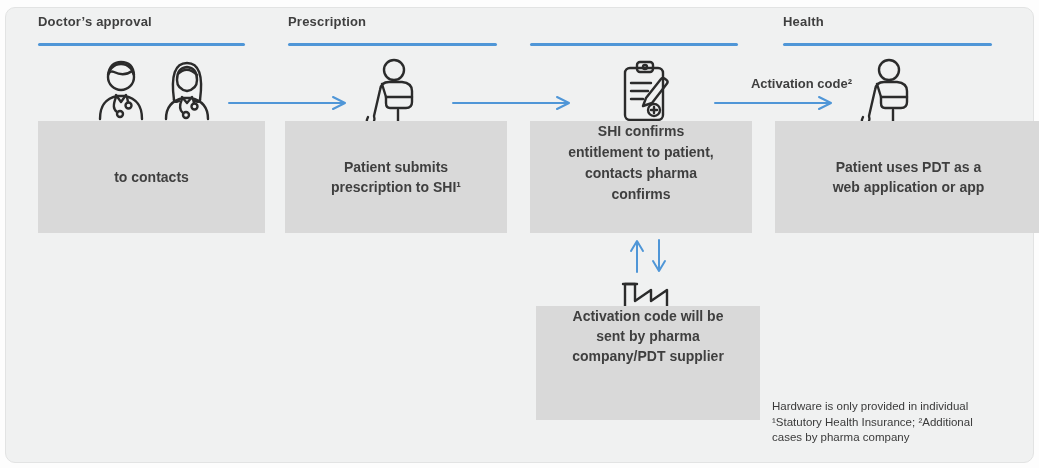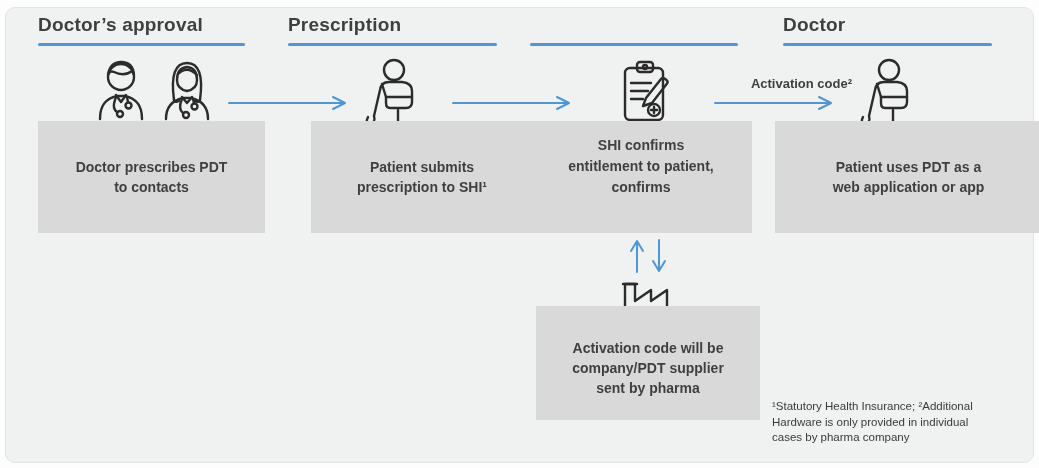--- a/index.html
+++ b/index.html
@@ -8,21 +8,21 @@
     font-family:"Liberation Sans",sans-serif;
     color:var(--text,#3f3f3f);
   }
   .panel{
     position:absolute;left:5px;top:7px;right:5px;bottom:5px;
     background:var(--background,#f0f1f1);
     border:1px solid #e2e3e3;border-radius:10px;
   }
   .title{
     position:absolute;top:14px;margin:0;
-    font-size:19px;font-weight:bold;color:var(--text,#3f3f3f);
+    font-size:13px;font-weight:bold;color:var(--text,#3f3f3f);
     letter-spacing:.2px;white-space:nowrap;
   }
   .t1{left:38px}.t2{left:288px}.t3{left:530px}.t4{left:783px}
   .rule{position:absolute;top:43px;height:3px;border-radius:2px;background:var(--accent-blue,#4f96d7);}
   .u1{left:38px;width:207px}.u2{left:288px;width:209px}
   .u3{left:530px;width:208px}.u4{left:783px;width:209px}
 
   .icon{position:absolute;color:var(--icon-stroke,#2b2b2b);}
   .icon path,.icon circle,.icon rect,.icon line{
     fill:none;stroke:currentColor;stroke-width:2.4;
@@ -31,45 +31,45 @@
   .blue{color:var(--accent-blue,#4f96d7);}
   .blue path,.blue line{stroke-width:2;}
 
   .box{
     position:absolute;background:var(--box-fill,#d9d9d9);
     display:flex;flex-direction:column;align-items:center;justify-content:center;
     font-size:14px;font-weight:bold;line-height:20px;text-align:center;
     color:var(--text,#3f3f3f);
   }
   .b1{left:38px;top:121px;width:227px;height:112px;}
-  .b2{left:285px;top:121px;width:222px;height:112px;margin-left:26px;}
-  .b3{left:530px;top:121px;width:222px;height:112px;justify-content:flex-start;padding-top:14px;box-sizing:border-box;line-height:21px;}
+  .b2{left:285px;top:121px;width:222px;height:112px;}
+  .b3{left:530px;top:121px;width:222px;height:112px;justify-content:flex-start;padding-top:0;box-sizing:border-box;line-height:21px;}
   .b4{left:775px;top:121px;width:267px;height:112px;}
-  .b5{left:536px;top:306px;width:224px;height:114px;justify-content:flex-start;padding-top:32px;box-sizing:border-box;}
+  .b5{left:536px;top:306px;width:224px;height:114px;justify-content:flex-start;box-sizing:border-box;}
   .alabel{
     position:absolute;left:700px;top:76px;width:152px;text-align:right;
     font-size:13px;font-weight:bold;color:var(--text,#3f3f3f);
   }
   .footnote{
     position:absolute;left:772px;top:399px;width:262px;
     font-size:11.5px;line-height:15.5px;color:#3a3a3a;
   }
 </style>
 </head>
 <body>
 
 <div class="canvas">
   <div class="panel"></div>
 
   <h2 class="title t1">Doctor’s approval</h2>
   <div class="rule u1"></div>
   <h2 class="title t2">Prescription</h2>
   <div class="rule u2"></div>
   <div class="rule u3"></div>
-  <h2 class="title t4">Doctor</h2>
+  <h2 class="title t4">Health</h2>
   <div class="rule u4"></div>
 
   <svg class="icon" style="left:90px;top:56px" width="130" height="66" viewBox="0 0 130 66">
     <g>
       <circle cx="31" cy="21" r="13"></circle>
       <path d="M18 19 Q20 6 31 6 Q43 6 44 19 L42 15 Q34 21 24 16 Q20 14 18 19 Z"></path>
       <path d="M10 63 C10 47 18 42 27 40 L35 40 C44 42 52 47 52 63"></path>
       <path d="M26 39 L31 46 L36 39"></path>
       <path d="M26 41 C23 49 23 53 27 56"></path>
       <circle cx="30" cy="58" r="3"></circle>
@@ -147,40 +147,40 @@
   <svg class="icon blue" style="left:628px;top:238px" width="18" height="36" viewBox="0 0 18 36">
     <path d="M9 34 V5"></path>
       <path d="M3 13 L9 3 L15 13"></path>
   </svg>
   <svg class="icon blue" style="left:650px;top:238px" width="18" height="36" viewBox="0 0 18 36">
     <path d="M9 2 V31"></path>
       <path d="M3 23 L9 33 L15 23"></path>
   </svg>
 
   <div class="box b1">
-    <div>Doctor prescribes PDT</div>
     <div>to contacts</div>
   </div>
   <div class="box b2">
     <div>Patient submits</div>
     <div>prescription to SHI¹</div>
   </div>
   <div class="box b3">
     <div>SHI confirms</div>
     <div>entitlement to patient,</div>
+    <div>contacts pharma</div>
     <div>confirms</div>
   </div>
   <div class="box b4">
     <div>Patient uses PDT as a</div>
     <div>web application or app</div>
   </div>
   <div class="box b5">
     <div>Activation code will be</div>
+    <div>sent by pharma</div>
     <div>company/PDT supplier</div>
-    <div>sent by pharma</div>
   </div>
 
   <div class="footnote">
+    <div>Hardware is only provided in individual</div>
     <div>¹Statutory Health Insurance; ²Additional</div>
-    <div>Hardware is only provided in individual</div>
     <div>cases by pharma company</div>
   </div>
 </div>
 
 </body></html>

